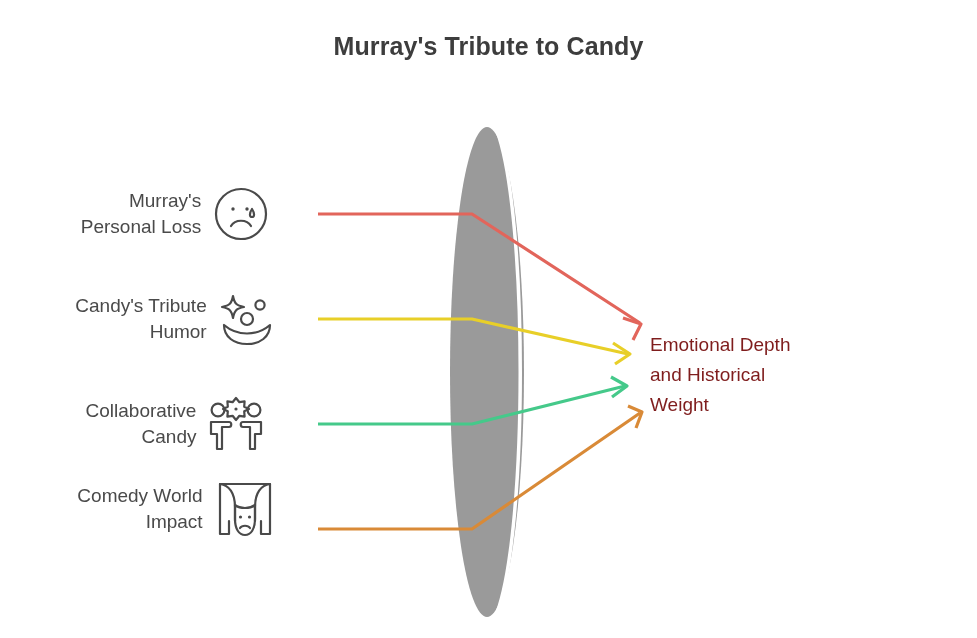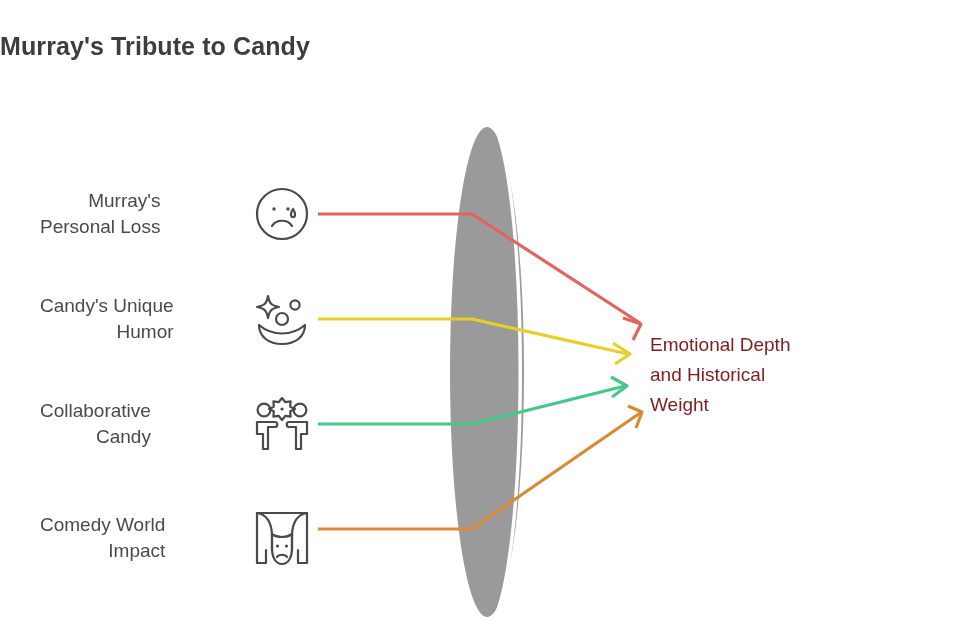--- a/index.html
+++ b/index.html
@@ -17,30 +17,31 @@
   }
   #diagram-root {
     position: absolute;
     inset: 0;
   }
   .title {
     position: absolute;
     top: 32px;
     left: 0;
     width: 977px;
+    text-align: center;
     font-size: 25px;
     font-weight: bold;
     color: #3d3d3d;
     letter-spacing: 0.1px;
   }
   .input-row {
     position: absolute;
     display: flex;
     align-items: center;
-    justify-content: space-between;
+    justify-content: center;
     gap: 12px;
   }
   .input-label {
     font-size: 19px;
     line-height: 1.37;
     color: #4a4a4a;
     text-align: right;
     white-space: pre-line;
   }
   .icon-box {
@@ -133,21 +134,21 @@
         <circle cx="28" cy="28" r="25"></circle>
         <circle cx="20" cy="23" r="1.7" fill="#4a4a4a" stroke="none"></circle>
         <circle cx="34" cy="23" r="1.7" fill="#4a4a4a" stroke="none"></circle>
         <path d="M 18 40 C 22 33 34 33 38 40"></path>
         <path d="M 39 23 C 36 27.5 36.5 31 39 31 C 41.5 31 42 27.5 39 23 Z"></path>
       </svg>
     </div>
   </div>
 
   <div class="input-row" style="left:40px; top:291px; width:270px;">
-    <div class="input-label">Candy's Unique
+    <div class="input-label">Candy's Tribute
 Humor</div>
     <div class="icon-box">
       <svg viewBox="0 0 56 56" xmlns="http://www.w3.org/2000/svg" fill="none" stroke="#4a4a4a" stroke-width="2.2" stroke-linecap="round" stroke-linejoin="round">
         <path d="M 14 5 C 15.4 12.6 17.4 14.6 25 16 C 17.4 17.4 15.4 19.4 14 27 C 12.6 19.4 10.6 17.4 3 16 C 10.6 14.6 12.6 12.6 14 5 Z"></path>
         <circle cx="41" cy="14" r="4.6"></circle>
         <circle cx="28" cy="28" r="6"></circle>
         <path d="M 5 34 C 5 46 15 53 28 53 C 41 53 51 46 51 34 C 44 40 36 42.5 28 42.5 C 20 42.5 12 40 5 34 Z"></path>
       </svg>
     </div>
   </div>
@@ -160,21 +161,21 @@
         <circle cx="10" cy="14" r="6.4"></circle>
         <circle cx="46" cy="14" r="6.4"></circle>
         <path d="M 28 2 L 31.4 6.2 L 36.6 5.4 L 36.2 10.7 L 41 13 L 36.2 15.3 L 36.6 20.6 L 31.4 19.8 L 28 24 L 24.6 19.8 L 19.4 20.6 L 19.8 15.3 L 15 13 L 19.8 10.7 L 19.4 5.4 L 24.6 6.2 Z"></path>
         <circle cx="28" cy="13" r="1.6" fill="#4a4a4a" stroke="none"></circle>
         <path d="M 3 26 L 3 38 L 9 38 L 9 53 L 14 53 L 14 31 L 21 31 C 24 31 24 26 21 26 Z"></path>
         <path d="M 53 26 L 53 38 L 47 38 L 47 53 L 42 53 L 42 31 L 35 31 C 32 31 32 26 35 26 Z"></path>
       </svg>
     </div>
   </div>
 
-  <div class="input-row" style="left:40px; top:510px; width:270px;gap:14px;">
+  <div class="input-row" style="left:40px; top:481px; width:270px;gap:14px;">
     <div class="input-label">Comedy World
 Impact</div>
     <div class="icon-box">
       <svg viewBox="0 0 56 56" xmlns="http://www.w3.org/2000/svg" fill="none" stroke="#4a4a4a" stroke-width="2.2" stroke-linecap="round" stroke-linejoin="round">
         <path d="M 3 3 L 53 3 L 53 53 L 44 53 L 44 40"></path>
         <path d="M 3 3 L 3 53 L 12 53 L 12 40"></path>
         <path d="M 3 3 C 12 4 18 12 18 26 L 18 40"></path>
         <path d="M 53 3 C 44 4 38 12 38 26 L 38 40"></path>
         <path d="M 18 24 C 18 24 22 27 28 27 C 34 27 38 24 38 24 L 38 38 C 38 48 34 54 28 54 C 22 54 18 48 18 38 Z"></path>
         <circle cx="23.5" cy="36" r="1.6" fill="#4a4a4a" stroke="none"></circle>

